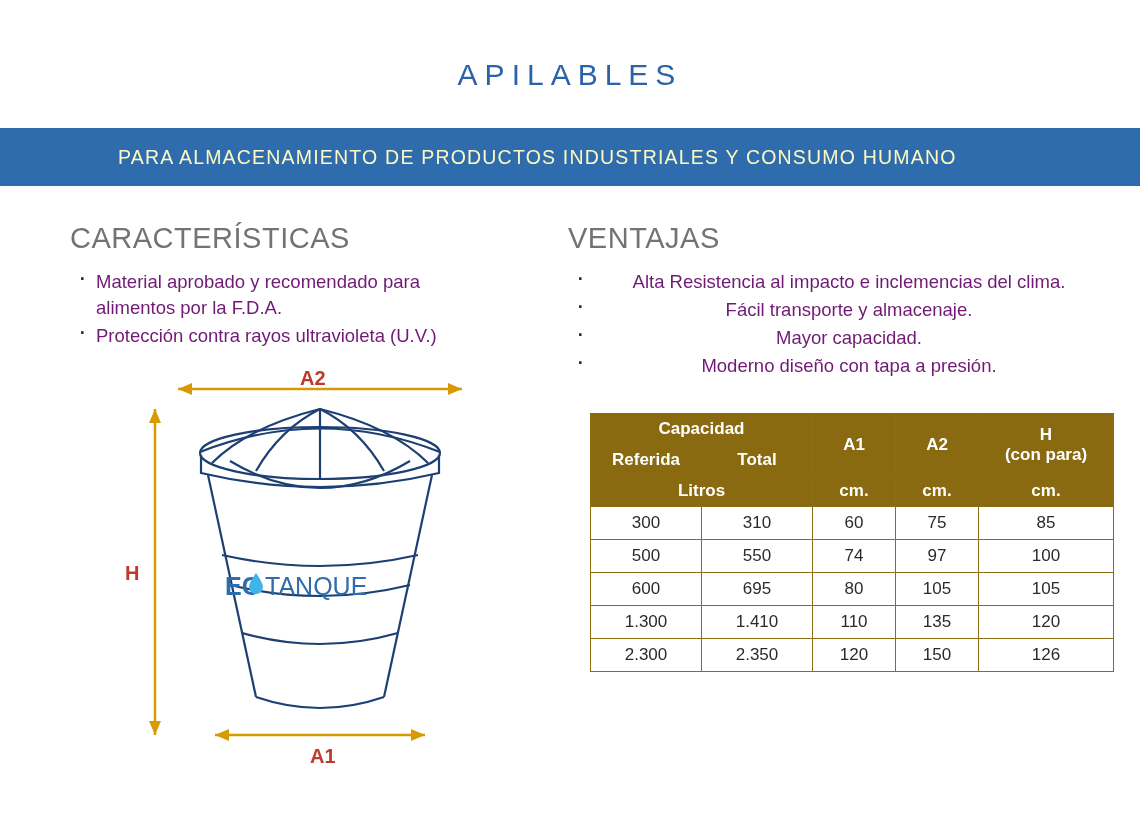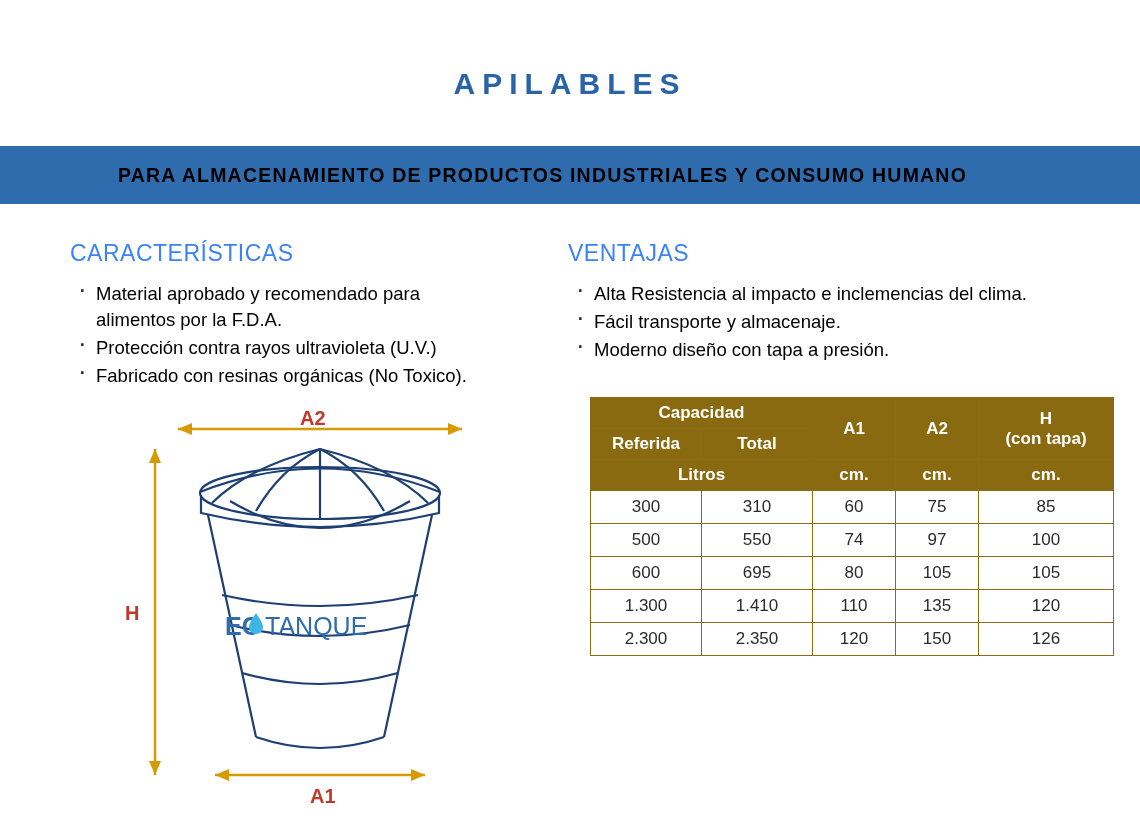--- a/index.html
+++ b/index.html
@@ -15,85 +15,85 @@
     position: relative;
     overflow: hidden;
   }
 
   
   .page-title {
     text-align: center;
     font-size: 30px;
     letter-spacing: 7px;
     color: #2a63a6;
-    font-weight: bold;
-    margin: 17px;
+    font-weight: normal;
+    margin: 8px;
     padding: 50px 0 28px 0;
   }
   .banner {
     background: #2f6cae;
     height: 58px;
     display: flex;
     align-items: center;
     padding-left: 118px;
     box-sizing: border-box;
   }
   .banner-text {
-    color: #000000;
+    color: #fef9c3;
     font-size: 19.5px;
     letter-spacing: 1.2px;
-    font-weight: bold;
+    font-weight: normal;
   }
 
   
   .content {
     display: flex;
     padding: 0;
     position: relative;
   }
   .col-left {
     width: 500px;
     padding-left: 70px;
     box-sizing: border-box;
   }
   .col-right {
     width: 640px;
     padding-left: 68px;
     box-sizing: border-box;
   }
   .section-title {
-    color: #3b82f6;
-    font-size: 23px;
+    color: #737373;
+    font-size: 29px;
     letter-spacing: 0.5px;
     margin: 36px 0 14px 0;
     font-weight: normal;
   }
   ul.bullets {
     list-style: none;
     margin: 0;
     padding: 0;
   }
   ul.bullets li {
     position: relative;
     padding-left: 26px;
     font-size: 18.5px;
     line-height: 26px;
-    color: #000000;
+    color: #701a75;
     margin-bottom: 2px;
     max-width: 470px;
   }
   ul.bullets li:before {
     content: "\00B7";
     position: absolute;
     left: 8px;
     top: -5px;
     font-size: 26px;
     color: #2b2b2b;
   }
-  .col-right ul.bullets li { max-width: 510px; }
+  .col-right ul.bullets li { max-width: 510px; text-align: center; }
 
   
   .drawing-wrap {
     position: relative;
     width: 500px;
     height: 400px;
     margin-top: 18px;
   }
   .drawing-wrap svg { display: block; }
 
@@ -136,21 +136,20 @@
   <span class="banner-text">PARA ALMACENAMIENTO DE PRODUCTOS INDUSTRIALES Y CONSUMO HUMANO</span>
 </div>
 
 <div class="content">
 
   <div class="col-left">
     <h2 class="section-title">CARACTERÍSTICAS</h2>
     <ul class="bullets">
       <li>Material aprobado y recomendado para alimentos por la F.D.A.</li>
       <li>Protección contra rayos ultravioleta (U.V.)</li>
-      <li>Fabricado con resinas orgánicas (No Toxico).</li>
     </ul>
 
     <div class="drawing-wrap">
       <svg width="500" height="400" viewBox="0 0 500 400">
 
         <g stroke="#d79a00" stroke-width="2.5" fill="none">
           <line x1="108" y1="22" x2="392" y2="22"></line>
           <polygon points="108,22 122,16 122,28" fill="#d79a00" stroke="none"></polygon>
           <polygon points="392,22 378,16 378,28" fill="#d79a00" stroke="none"></polygon>
         </g>
@@ -204,33 +203,34 @@
       <div style="position:absolute; left:240px; top:378px; font-size:20px; font-weight:bold; color:#c0392b;">A1</div>
       <div style="position:absolute; left:55px; top:195px; font-size:20px; font-weight:bold; color:#c0392b;">H</div>
     </div>
   </div>
 
   <div class="col-right">
     <h2 class="section-title">VENTAJAS</h2>
     <ul class="bullets">
       <li>Alta Resistencia al impacto e inclemencias del clima.</li>
       <li>Fácil transporte y almacenaje.</li>
+      <li>Mayor capacidad.</li>
       <li>Moderno diseño con tapa a presión.</li>
     </ul>
 
     <div class="table-wrap">
       <table class="spec">
         <thead>
           <tr>
             <th class="th-cap" colspan="2">Capacidad</th>
             <th class="th-a1" rowspan="2">A1</th>
             <th class="th-a2" rowspan="2">A2</th>
             <th class="th-h" rowspan="2">
               <div>H</div>
-              <div>(con tapa)</div>
+              <div>(con para)</div>
             </th>
           </tr>
           <tr>
             <th class="th-ref">Referida</th>
             <th class="th-tot">Total</th>
           </tr>
           <tr class="units-row">
             <th colspan="2">Litros</th>
             <th>cm.</th>
             <th>cm.</th>

